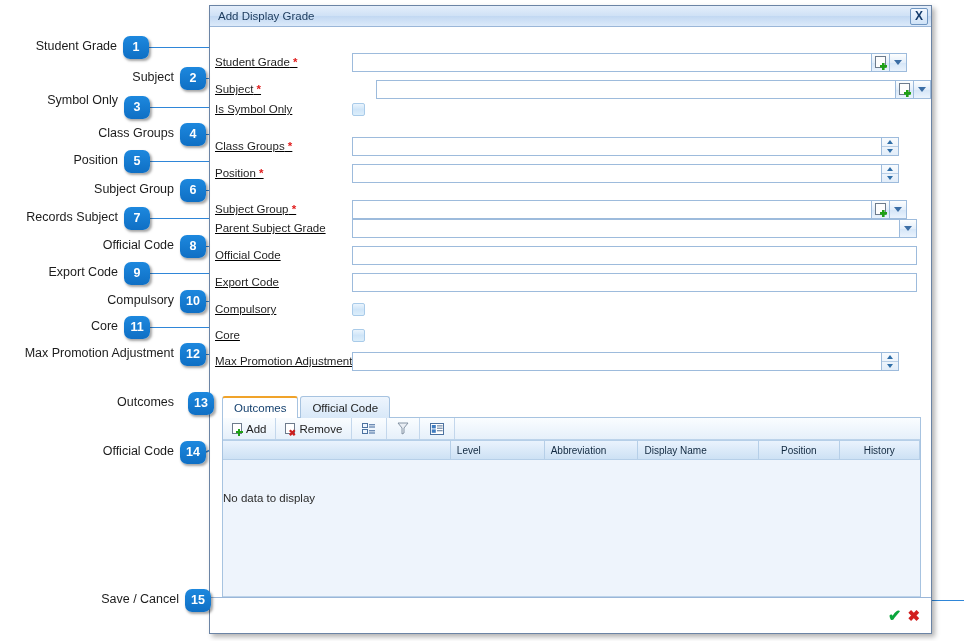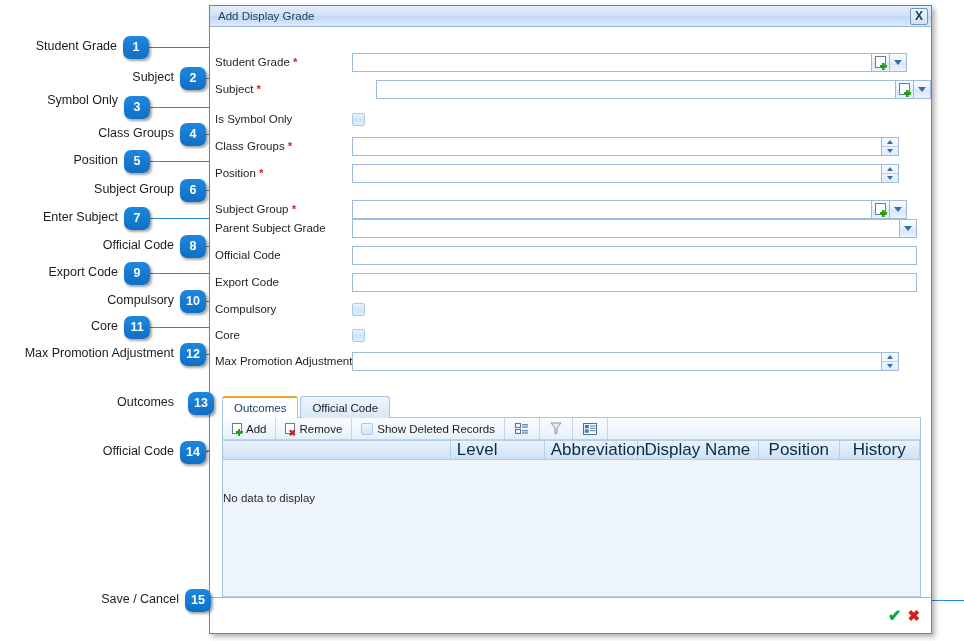--- a/index.html
+++ b/index.html
@@ -87,20 +87,21 @@
   }
 
   
   .form-area { position: absolute; left: 0; top: 0; right: 0; height: 355px; }
   .row {
     position: absolute;
     left: 0; right: 0;
     height: 20px;
     display: flex;
     align-items: center;
+    text-decoration: underline;
   }
   .row-label {
     width: 142px;
     padding-right: 6px;
     font-size: 11.5px;
     color: #1f1f1f;
     text-align: left;
     padding-left: 5px;
     white-space: nowrap;
   }
@@ -274,21 +275,21 @@
   }
   .searchbox::placeholder { color: #a8a8a8; }
   .gridhead {
     display: flex;
     height: 20px;
     background: linear-gradient(180deg,#eaf3fd 0%, #cde1f4 100%);
     border-top: 1px solid #b6cfe8;
     border-bottom: 1px solid #b6cfe8;
   }
   .gh {
-    font-size: 17px;
+    font-size: 10px;
     color: #11283f;
     display: flex; align-items: center;
     padding-left: 6px;
     border-right: 1px solid #b6cfe8;
     cursor: pointer;
   }
   .gh.center { justify-content: center; padding-left: 0; }
   .gridbody {
     height: 76px;
     background: #eef4fc;
@@ -339,21 +340,21 @@
       <div class="leader" style="left: 150px; top: 107px; width: 65px;"></div>
       <div class="anno-label" style="right: 790px; top: 126px;">Class Groups</div>
       <div class="badge" style="left: 180px; top: 123px;">4</div>
       <div class="leader" style="left: 206px; top: 134px; width: 9px;"></div>
       <div class="anno-label" style="right: 846px; top: 153px;">Position</div>
       <div class="badge" style="left: 124px; top: 150px;">5</div>
       <div class="leader" style="left: 150px; top: 161px; width: 65px;"></div>
       <div class="anno-label" style="right: 790px; top: 182px;">Subject Group</div>
       <div class="badge" style="left: 180px; top: 179px;">6</div>
       <div class="leader" style="left: 206px; top: 190px; width: 9px;"></div>
-      <div class="anno-label" style="right: 846px; top: 210px;">Enter Subject</div>
+      <div class="anno-label" style="right: 846px; top: 210px;">Records Subject</div>
       <div class="badge" style="left: 124px; top: 207px;">7</div>
       <div class="leader" style="left: 150px; top: 218px; width: 65px;"></div>
       <div class="anno-label" style="right: 790px; top: 238px;">Official Code</div>
       <div class="badge" style="left: 180px; top: 235px;">8</div>
       <div class="leader" style="left: 206px; top: 246px; width: 9px;"></div>
       <div class="anno-label" style="right: 846px; top: 265px;">Export Code</div>
       <div class="badge" style="left: 124px; top: 262px;">9</div>
       <div class="leader" style="left: 150px; top: 273px; width: 65px;"></div>
       <div class="anno-label" style="right: 790px; top: 293px;">Compulsory</div>
       <div class="badge" style="left: 180px; top: 290px;">10</div>
@@ -404,21 +405,21 @@
             <div class="ctrl">
               <input type="text" class="txtfield" style="width: 520px;">
               <div class="btn-new">
                 <div class="page-plus"></div>
               </div>
               <div class="btn-drop">
                 <div class="caret-down"></div>
               </div>
             </div>
           </div>
-          <div class="row" style="top: 82px;">
+          <div class="row" style="top: 72px;">
             <div class="row-label">Is Symbol Only</div>
             <div class="ctrl">
               <div class="chk"></div>
             </div>
           </div>
           <div class="row" style="top: 109px;">
             <div class="row-label">Class Groups<span class="req"> *</span></div>
             <div class="ctrl">
               <input type="text" class="txtfield" style="width: 530px;">
               <div class="spin-box">
@@ -518,24 +519,20 @@
       <div class="gridpanel">
 
         <div class="gridtoolbar">
           <div class="tbtn">
             <span class="ic-page plus"></span>
             <span>Add</span>
           </div>
           <div class="tbtn">
             <span class="ic-page cross"></span>
             <span>Remove</span>
-          </div>
-          <div class="tbtn">
-            <span class="ic-chk"></span>
-            <span>Show Deleted Records</span>
           </div>
           <div class="tbtn iconly">
             <svg width="14" height="12" viewBox="0 0 14 12">
               <rect x="0.5" y="0.5" width="5" height="4" fill="#eef6ff" stroke="#4c72a0"></rect>
               <rect x="7" y="1" width="6" height="1.4" fill="#6d8cb5"></rect>
               <rect x="7" y="3.3" width="6" height="1.4" fill="#6d8cb5"></rect>
               <rect x="0.5" y="6.5" width="5" height="4" fill="#eef6ff" stroke="#4c72a0"></rect>
               <rect x="7" y="7" width="6" height="1.4" fill="#6d8cb5"></rect>
               <rect x="7" y="9.3" width="6" height="1.4" fill="#6d8cb5"></rect>
             </svg>

